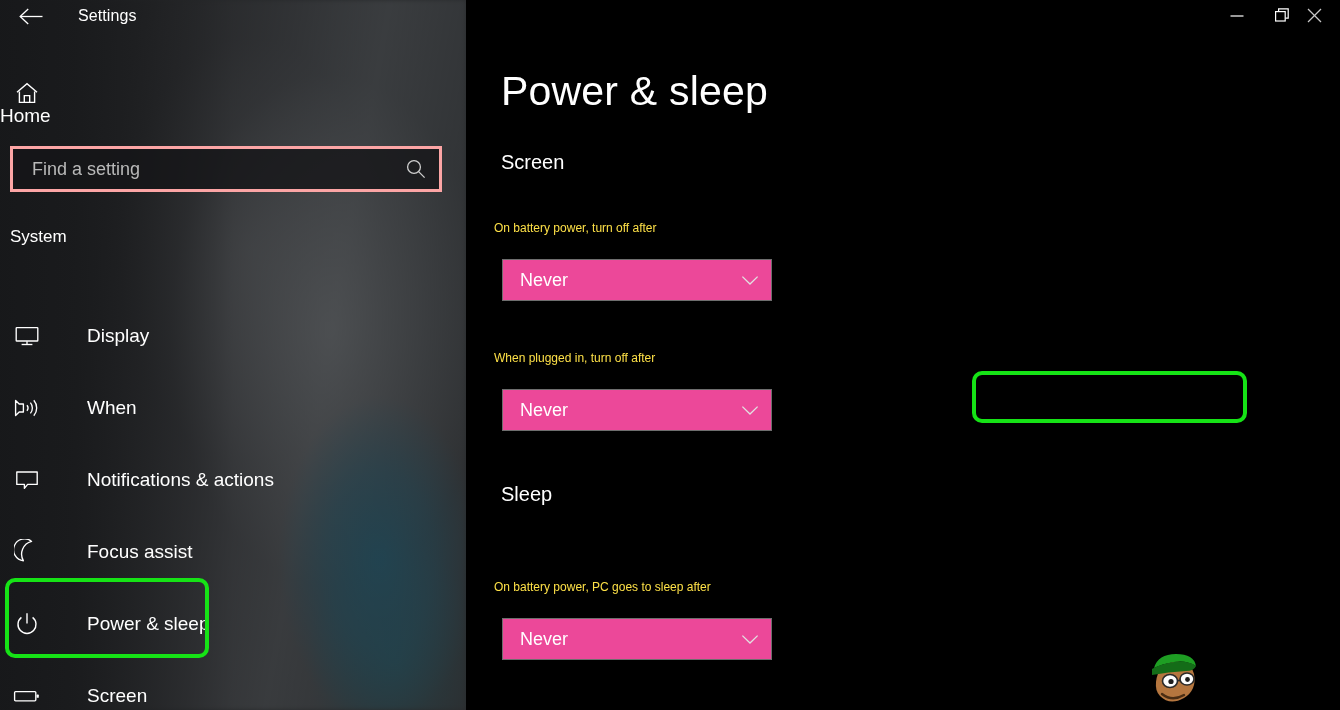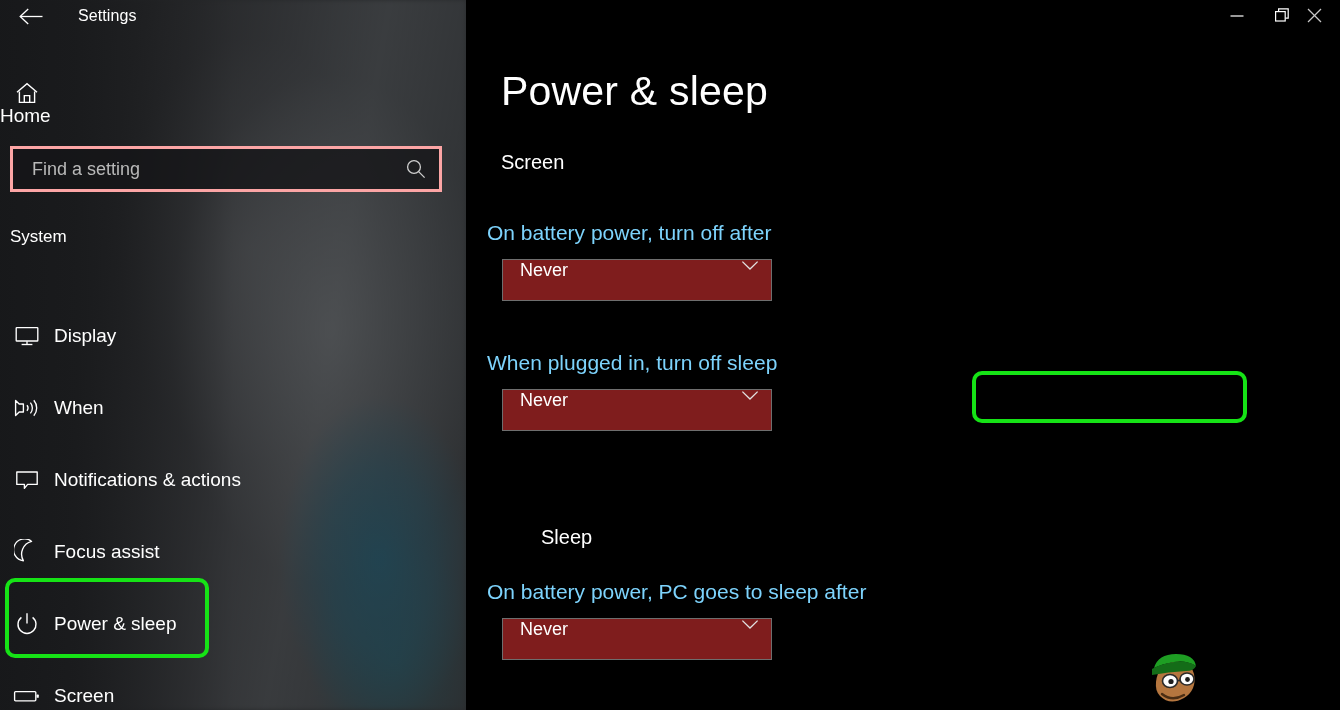--- a/index.html
+++ b/index.html
@@ -115,20 +115,21 @@
     position: absolute;
     left: 0; top: 300px;
     width: 466px;
   }
   .nav-item {
     position: relative;
     height: 72px;
     display: flex;
     align-items: center;
     box-sizing: border-box;
+    gap: 33px;
   }
   .nav-icon {
     width: 54px;
     min-width: 54px;
     display: flex; align-items: center; justify-content: center;
   }
   .nav-label {
     font-size: 19px;
     color: #ffffff;
     white-space: nowrap;
@@ -183,41 +184,41 @@
     letter-spacing: 0.2px;
   }
   .section-heading {
     position: absolute;
     left: 35px;
     font-size: 20px;
     font-weight: 300;
     color: #ffffff;
   }
   #heading-screen { top: 151px; }
-  #heading-sleep  { top: 526px; margin-left: 40px; }
+  #heading-sleep  { top: 483px; }
 
   .field-label {
     position: absolute;
-    left: 21px;
-    font-size: 21px;
-    color: #7dd3fc;
+    left: 28px;
+    font-size: 12px;
+    color: #fde047;
   }
   #label-screen-battery  { top: 221px; }
   #label-screen-plugged  { top: 351px; }
   #label-sleep-battery   { top: 580px; text-align: right; }
 
   .dropdown {
     position: absolute;
     left: 36px;
     width: 270px; height: 42px;
     box-sizing: border-box;
     border: 1px solid #6e6e6e;
-    background: #7f1d1d;
+    background: #ec4899;
     display: flex;
-    align-items: flex-start;
+    align-items: center;
   }
   #dd-screen-battery { top: 259px; }
   #dd-screen-plugged { top: 389px; }
   #dd-sleep-battery  { top: 618px; }
   .dd-value {
     flex: 1;
     padding-left: 17px;
     font-size: 18px;
     color: #ffffff;
   }
@@ -360,21 +361,21 @@
     <div class="field-label" id="label-screen-battery">On battery power, turn off after</div>
     <div class="dropdown" id="dd-screen-battery">
       <span class="dd-value">Never</span>
       <span class="dd-chevron">
         <svg width="18" height="11" viewBox="0 0 18 11">
           <path d="M1.4 1.6 L9 9 L16.6 1.6" fill="none" stroke="#e2e2e2" stroke-width="1.3"></path>
         </svg>
       </span>
     </div>
 
-    <div class="field-label" id="label-screen-plugged">When plugged in, turn off sleep</div>
+    <div class="field-label" id="label-screen-plugged">When plugged in, turn off after</div>
     <div class="dropdown" id="dd-screen-plugged">
       <span class="dd-value">Never</span>
       <span class="dd-chevron">
         <svg width="18" height="11" viewBox="0 0 18 11">
           <path d="M1.4 1.6 L9 9 L16.6 1.6" fill="none" stroke="#e2e2e2" stroke-width="1.3"></path>
         </svg>
       </span>
     </div>
 
     <div class="section-heading" id="heading-sleep">Sleep</div>

